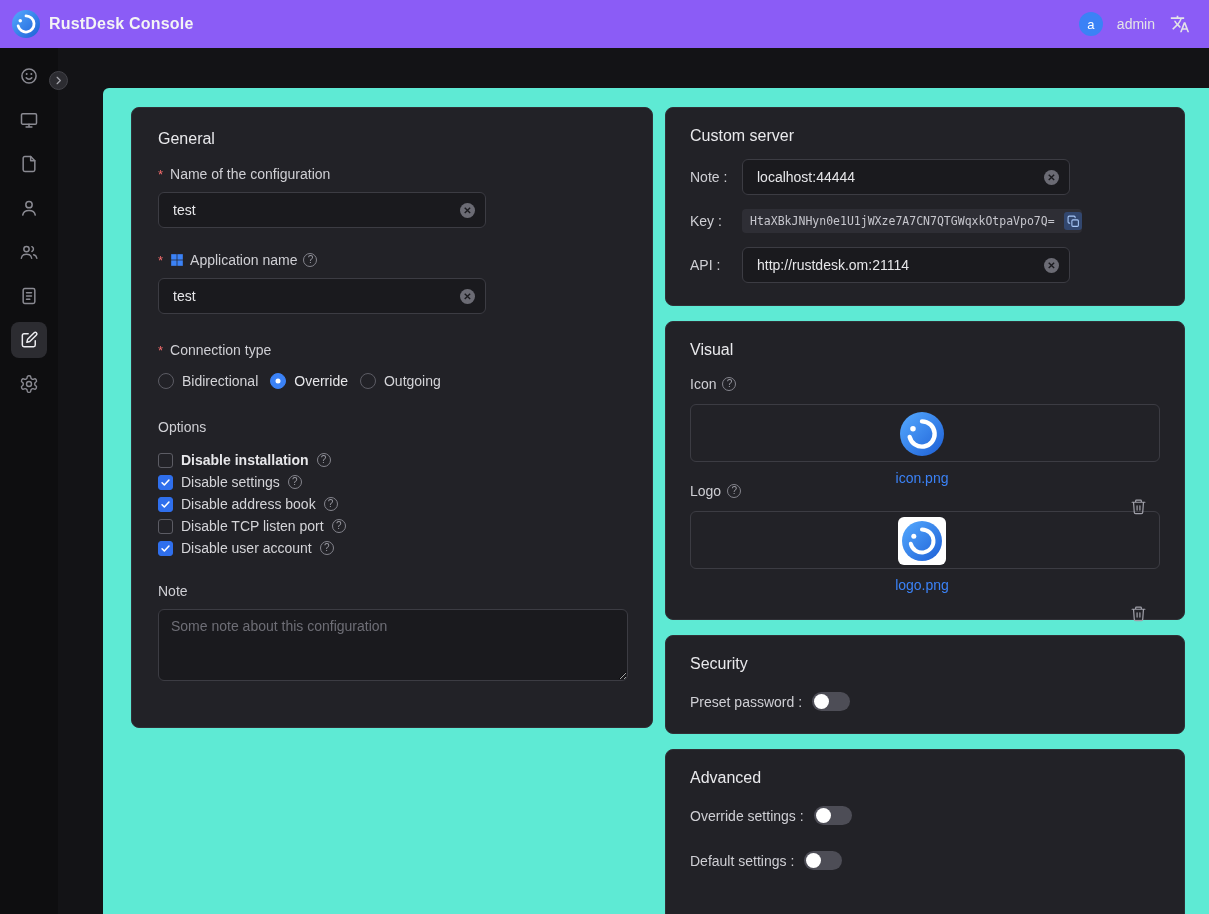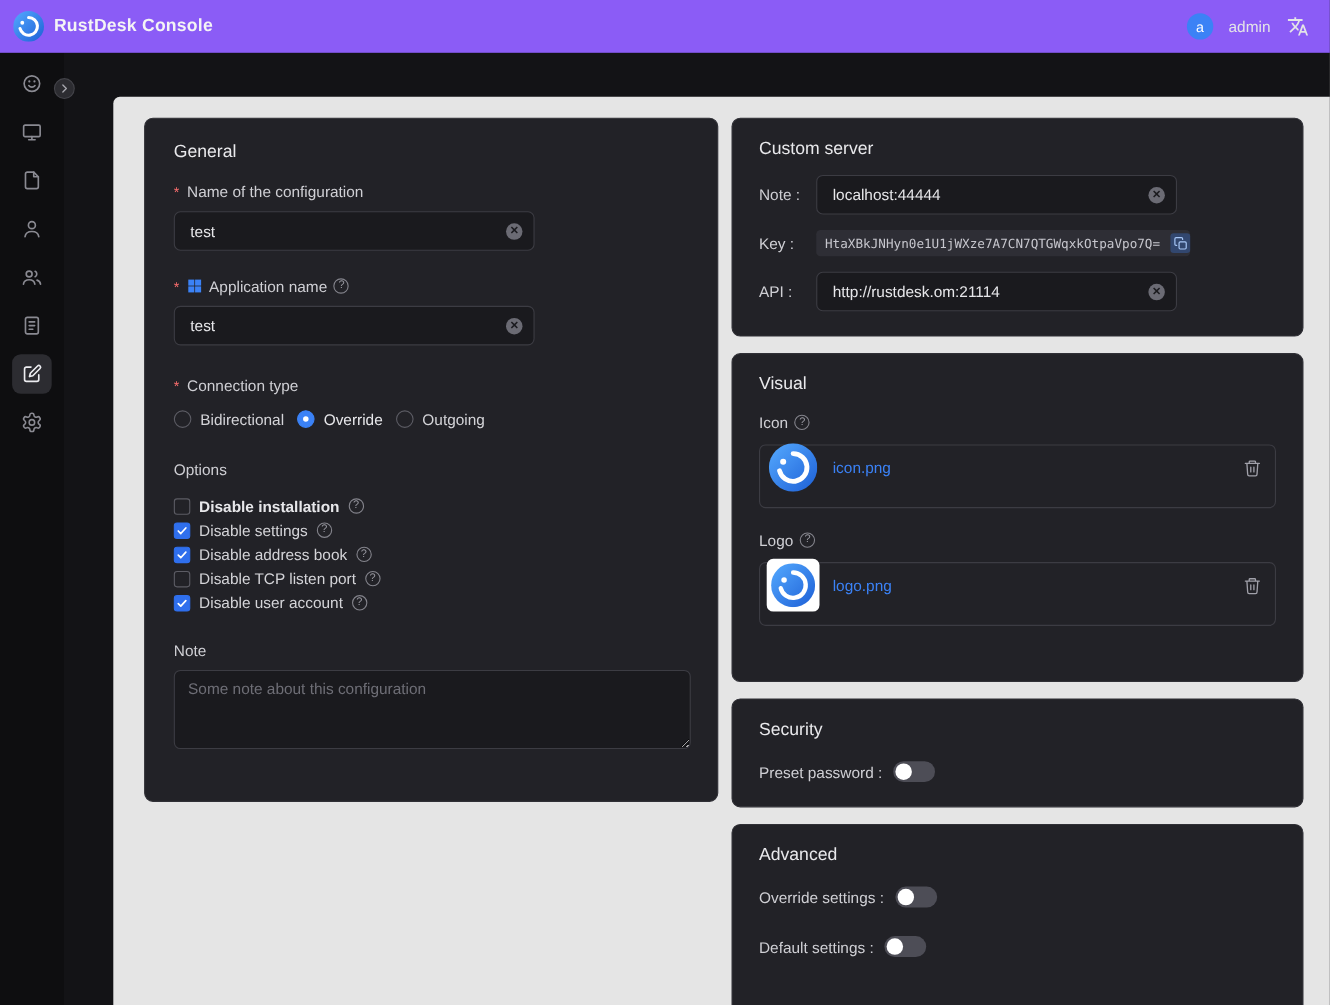--- a/index.html
+++ b/index.html
@@ -34,21 +34,21 @@
   }
   .side-item.active { background:#2c2c31; color:#ececf0; }
   .expander {
     position:absolute; left:49px; top:71px; width:19px; height:19px; border-radius:50%;
     background:#2c2c31; border:1px solid #434349; color:#a7a7ae; z-index:11;
     display:flex; align-items:center; justify-content:center; cursor:pointer; font-size:11px;
   }
   
   .main {
     position:absolute; left:103px; top:88px; width:1106px; bottom:0;
-    background:#e5e5e5; border-top-left-radius:6px;
+    background:#5eead4; border-top-left-radius:6px;
     padding:19px 24px 0 28px; display:flex; gap:12px; align-items:flex-start; overflow:hidden;
   }
   .card {
     background:#222227; border:1px solid #303036; border-radius:8px;
   }
   .card-title { font-size:16px; color:#e9e9ec; }
   .card-general { width:522px; padding:22px 26px 42px; }
   .col-right { width:520px; display:flex; flex-direction:column; gap:15px; }
   .col-right .card { padding:19px 24px 22px; }
   
@@ -107,21 +107,21 @@
     white-space:nowrap; overflow:hidden;
   }
   .copy-btn {
     width:18px; height:18px; border-radius:3px; background:rgba(59,130,246,.3);
     display:flex; align-items:center; justify-content:center; cursor:pointer; flex:0 0 auto; color:#a8c8f8;
   }
   
   .file-label { margin-top:17px; display:flex; align-items:center; gap:6px; font-size:14px; color:#cfcfd4; }
   .file-row {
     margin-top:12px; width:470px; height:58px; border:1px solid #3c3c43; border-radius:6px;
-    display:flex; align-items:center; gap:12px; padding:5px 12px 21px 6px;
+    display:flex; align-items:center; gap:12px; padding:5px 12px 21px 6px;flex-direction:column;
   }
   .thumb { width:48px; height:48px; display:flex; align-items:center; justify-content:center; border-radius:6px; flex:0 0 auto; }
   .thumb.light { background:#fff; }
   .file-link { font-size:14px; color:#3b82f6; text-decoration:none; cursor:pointer; }
   .trash-btn { margin-left:auto; color:#a1a1aa; cursor:pointer; display:flex; }
   .visual-pad { padding-bottom:50px !important; }
   
   .toggle-row { display:flex; align-items:center; gap:10px; margin-top:19px; font-size:14px; color:#cfcfd4; }
   .switch {
     width:38px; height:19px; border-radius:10px; background:#4d4d56; position:relative; cursor:pointer; flex:0 0 auto;

